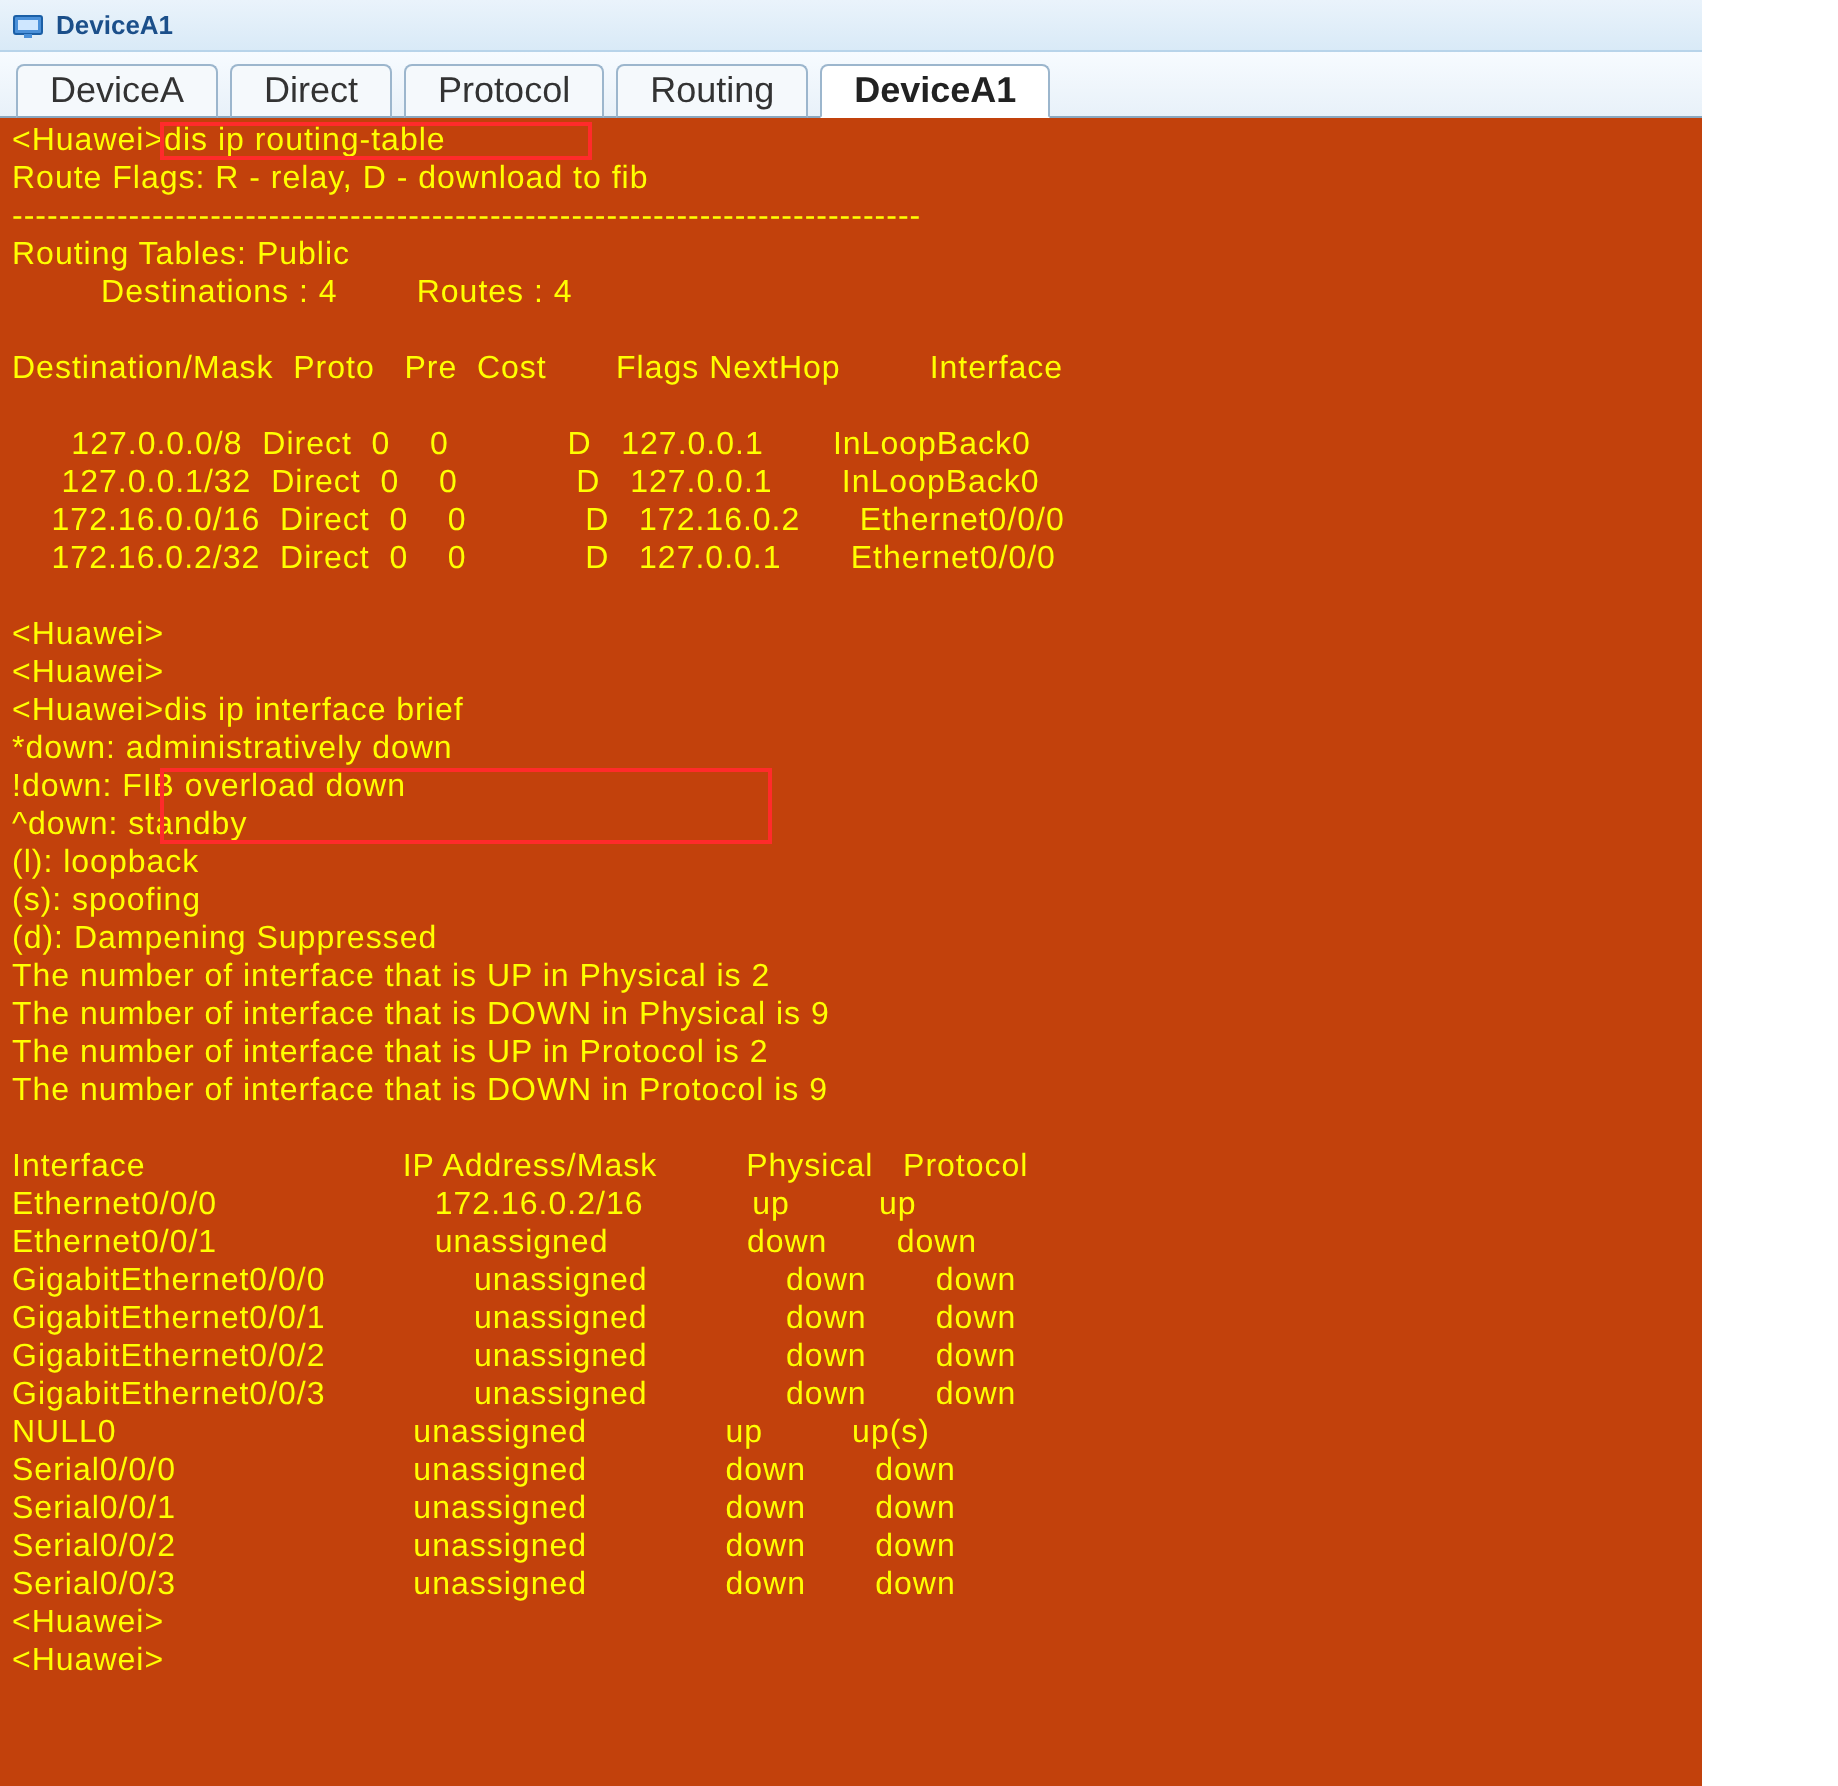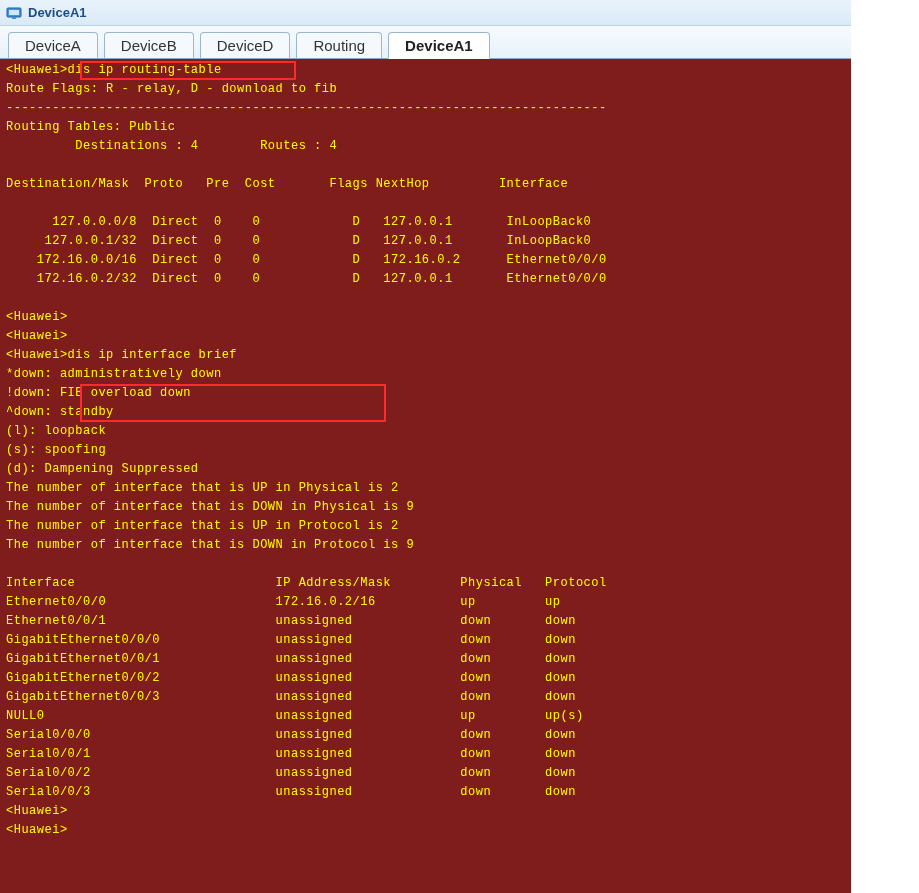--- a/index.html
+++ b/index.html
@@ -43,39 +43,39 @@
   .tab {
     height: 27px;
     padding: 0 16px;
     background: #f5f9fc;
     border: 1px solid #9cb6cd;
     border-bottom: 1px solid #8aa8c0;
     border-radius: 4px 4px 0 0;
     display: flex;
     align-items: center;
     font-family: "Segoe UI", Arial, sans-serif;
-    font-size: 15px;
+    font-size: 18px;
     color: #333;
     cursor: pointer;
     position: relative;
     top: 1px;
     margin-top: 32px;
   }
   .tab.active {
     background: #fff;
     border-bottom: 1px solid #fff;
     font-weight: bold;
     color: #222;
     z-index: 2;
   }
   .terminal {
-    background: #7f1d1d;
+    background: #c2410c;
     color: #ffff00;
-    font-family: Liberation Mono, monospace;
-    font-size: 12px;
+    font-family: Liberation Sans, sans-serif;
+    font-size: 16px;
     line-height: 19px;
     padding: 2px 6px 6px 6px;
     min-height: 834px;
     white-space: pre;
     letter-spacing: 0.5px;
     position: relative;
   }
   .hl-box1, .hl-box2 {
     position: absolute;
     border: 2px solid #ff2b2b;
@@ -94,22 +94,22 @@
         <rect x="1" y="3" width="14" height="9" rx="1" fill="#4a90d9" stroke="#1b5fa6"></rect>
         <rect x="3" y="5" width="10" height="5" fill="#cfe7ff"></rect>
         <rect x="6" y="12" width="4" height="2" fill="#4a90d9"></rect>
       </svg>
     </span>
     <span>DeviceA1</span>
   </div>
 
   <div class="tabbar" id="tabbar">
       <div class="tab">DeviceA</div>
-      <div class="tab">DeviceB</div>
-      <div class="tab">DeviceD</div>
+      <div class="tab">Direct</div>
+      <div class="tab">Protocol</div>
       <div class="tab">Routing</div>
       <div class="tab active">DeviceA1</div>
     </div>
 
   <div class="terminal" id="terminal"><span>&lt;Huawei&gt;dis ip routing-table
 Route Flags: R - relay, D - download to fib
 ------------------------------------------------------------------------------
 Routing Tables: Public
          Destinations : 4        Routes : 4
 

